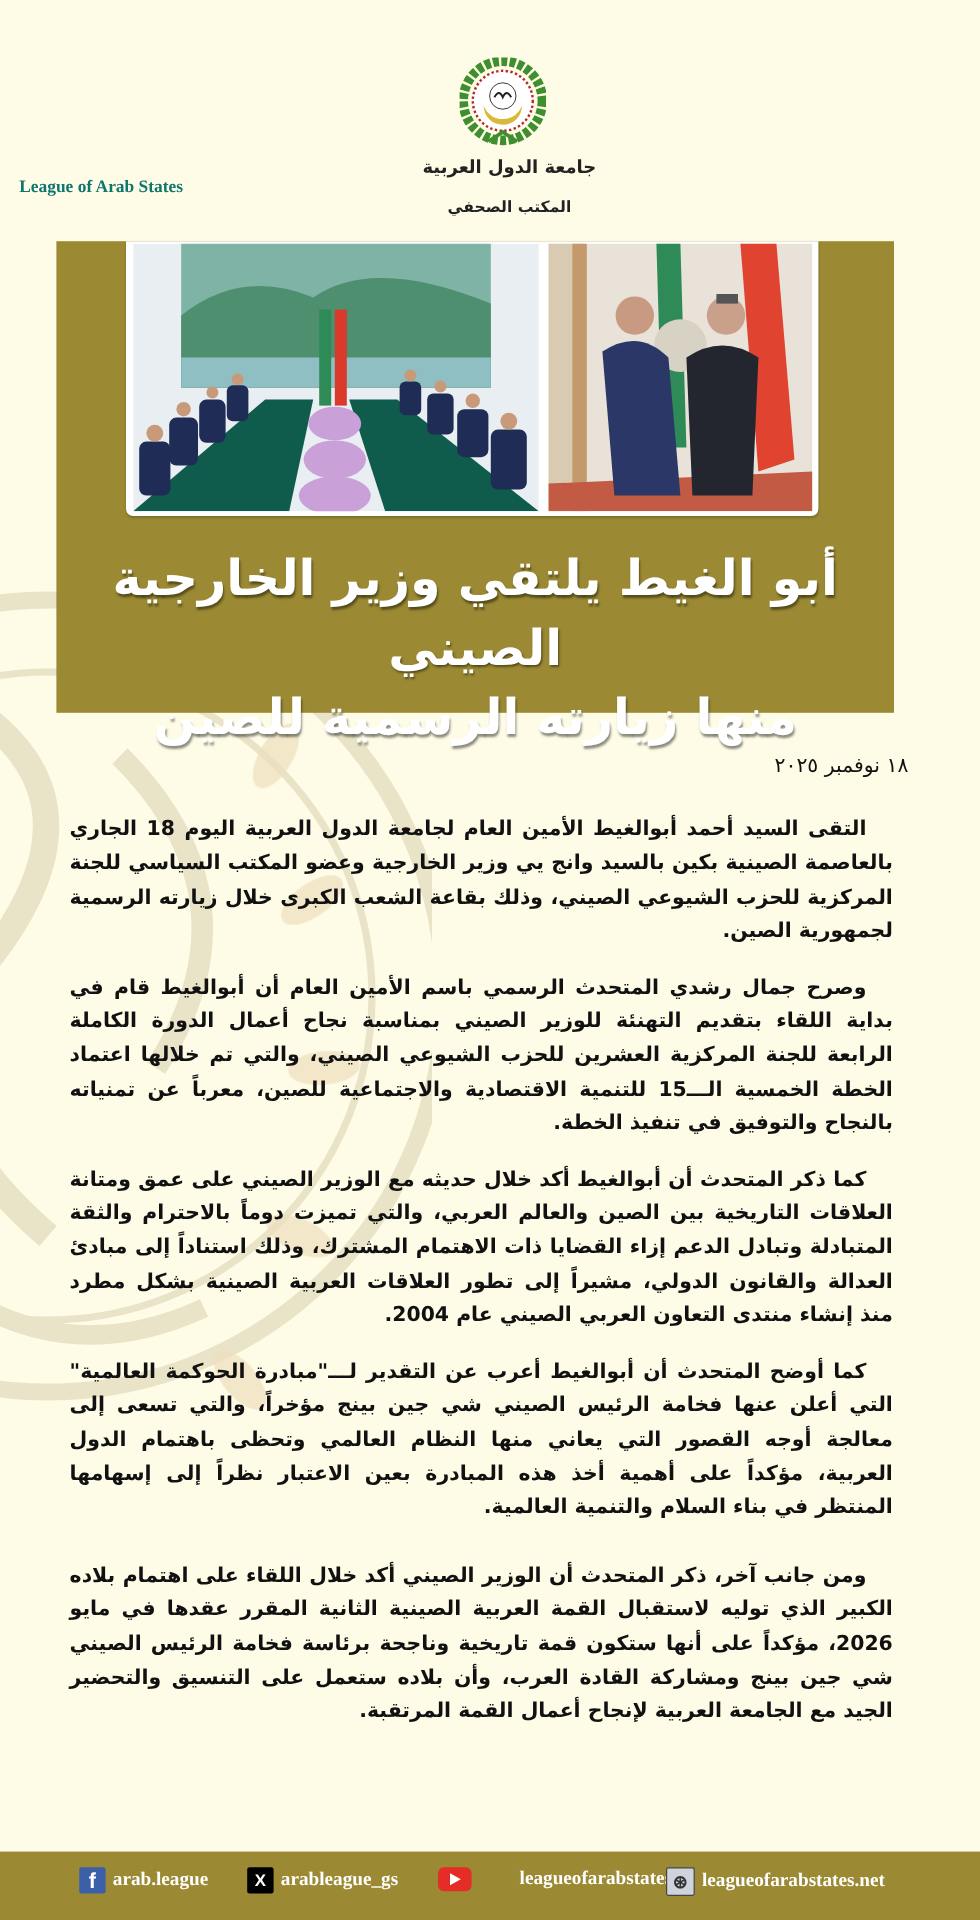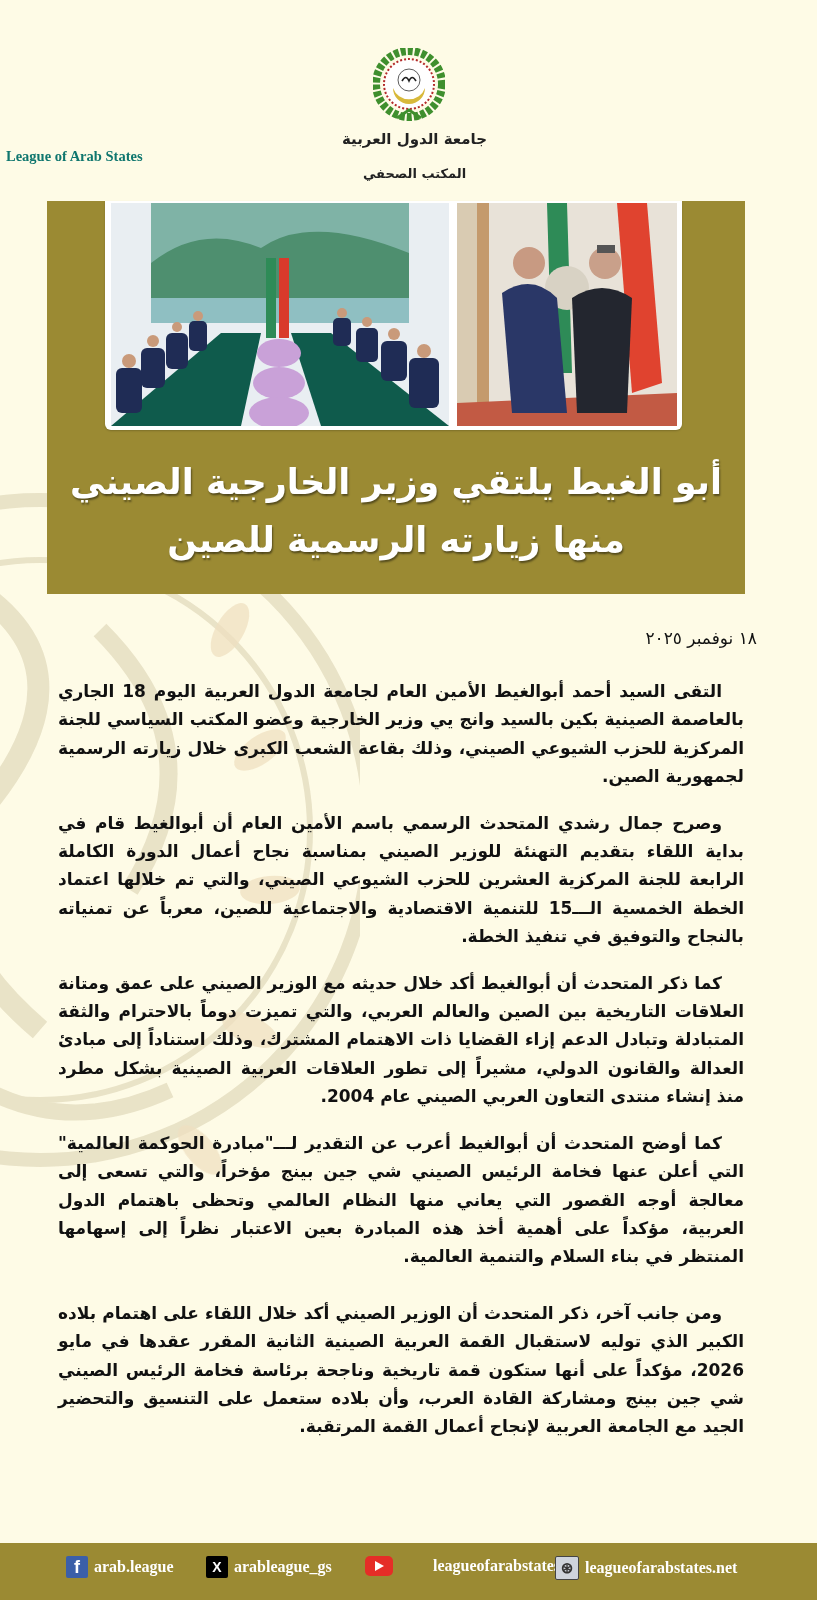--- a/index.html
+++ b/index.html
@@ -2,31 +2,31 @@
 <html><head>
 <meta charset="utf-8">
 <style>
   html, body { margin:0; padding:0; }
   body {
     width:817px; height:1600px; overflow:hidden; position:relative;
     background:#fefbe6;
     font-family:"DejaVu Sans", sans-serif;
   }
   .watermark { position:absolute; left:-160px; top:330px; width:520px; height:1000px; pointer-events:none; opacity:0.55; }
-  .header { position:absolute; left:6px; top:0; width:727px; height:200px; }
+  .header { position:absolute; left:16px; top:0; width:727px; height:200px; }
   .logo { position:absolute; left:367px; top:48px; width:72px; height:76px; }
   .org-ar { position:absolute; left:0; width:817px; top:130px; text-align:center; font-size:15px; font-weight:bold; color:#222; direction:rtl; }
   .org-en { position:absolute; left:0; width:817px; top:148px; text-align:left; font-family:"Liberation Serif", serif; font-weight:bold; font-size:14.5px; color:#0f766e; }
   .org-dept { position:absolute; left:0; width:817px; top:166px; text-align:center; font-size:13px; font-weight:bold; color:#222; direction:rtl; }
 
   .banner { position:absolute; left:47px; top:201px; width:698px; height:393px; background:#9b8a33; }
   .photos { position:absolute; left:58px; top:0; width:577px; height:229px; background:#fff; border-radius:0 0 6px 6px; box-shadow:0 1px 2px rgba(0,0,0,.2); }
   .photo-left { position:absolute; left:6px; top:2px; width:338px; height:223px; overflow:hidden; }
   .photo-right { position:absolute; left:352px; top:2px; width:220px; height:223px; overflow:hidden; }
-  .headline { position:absolute; left:0; top:252px; width:698px; text-align:center; direction:rtl; color:#fff; font-weight:bold; font-size:35px; line-height:58px; text-shadow:1px 2px 2px rgba(0,0,0,.45); }
+  .headline { position:absolute; left:0; top:252px; width:698px; text-align:center; direction:rtl; color:#fff; font-weight:bold; font-size:41px; line-height:58px; text-shadow:1px 2px 2px rgba(0,0,0,.45); }
 
   .date { position:absolute; right:60px; top:628px; font-size:17px; font-weight:normal; color:#111; direction:rtl; }
   .article { position:absolute; left:58px; top:677px; width:686px; direction:rtl; text-align:justify; color:#111; font-weight:bold; font-size:17px; line-height:28.4px; }
   .article p { margin:0 0 18px 0; text-indent:22px; }
   .article p:last-child { margin-bottom:0;margin-top:28px; }
 
   .footer { position:absolute; left:0; top:1543px; width:817px; height:57px; background:#9b8a33; }
   .social { position:absolute; top:13px; display:flex; align-items:center; gap:6px; color:#fff; font-family:"Liberation Serif", serif; font-weight:bold; font-size:16px; }
   .ico { width:22px; height:22px; display:inline-flex; align-items:center; justify-content:center; border-radius:2px; font-family:"Liberation Sans", sans-serif; font-weight:bold; }
   .ico-fb { background:#3b5fa8; color:#fff; font-size:18px; }

